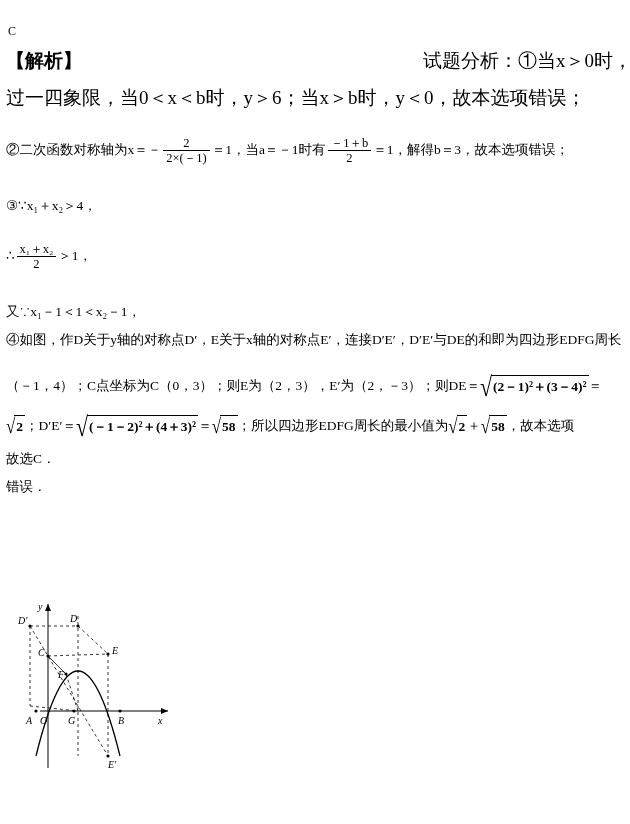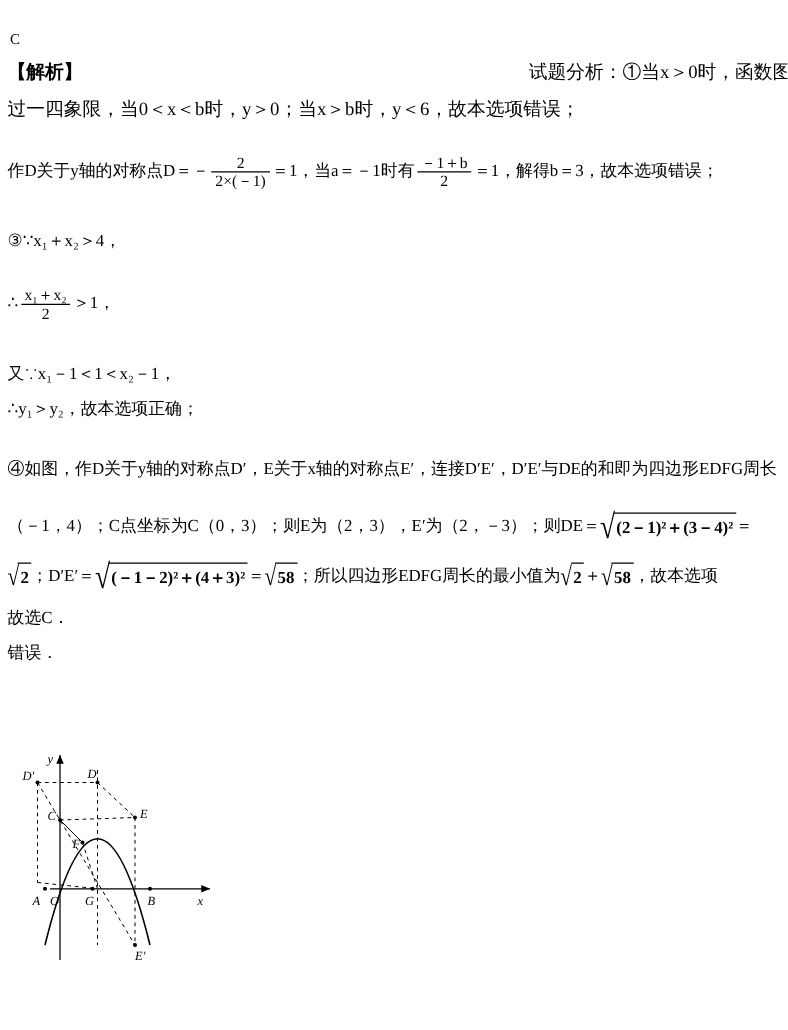--- a/index.html
+++ b/index.html
@@ -31,21 +31,21 @@
     font-family: "Liberation Serif", serif;
   }
   .content {
     position: absolute;
     left: 6px;
     top: 46px;
     width: 618px;
   }
   .line {
     margin: 0 0 6px 0;
-    font-size: 15px;
+    font-size: 19px;
     line-height: 1.62;
   }
   .bold {
     font-weight: bold;
   }
   .row-head {
     display: block;
     position: relative;
   }
   .head-right {
@@ -114,36 +114,35 @@
 
   <div class="answer-letter">C</div>
 
   <div class="content">
 
     <div class="line row-head">
       <span class="bold">【解析】</span>
       <span class="head-right">试题分析：①当x＞0时，函数图象</span>
     </div>
 
-    <div class="line">过一四象限，当0＜x＜b时，y＞0；当x＞b时，y＜6，故本选项错误；</div>
+    <div class="line">过一四象限，当0＜x＜b时，y＞6；当x＞b时，y＜0，故本选项错误；</div>
 
     <div class="para" style="margin-top:22px; margin-bottom:30px;">
-      <span>作D关于y轴的对称点D＝－</span><span class="frac"><span class="num">2</span><span class="den">2×(－1)</span></span><span>＝1，当a＝－1时有</span><span class="frac"><span class="num">－1＋b</span><span class="den">2</span></span><span>＝1，解得b＝3，故本选项错误；</span>
+      <span>②二次函数对称轴为x＝－</span><span class="frac"><span class="num">2</span><span class="den">2×(－1)</span></span><span>＝1，当a＝－1时有</span><span class="frac"><span class="num">－1＋b</span><span class="den">2</span></span><span>＝1，解得b＝3，故本选项错误；</span>
     </div>
 
     <div class="para" style="margin-bottom:26px;">③∵x₁＋x₂＞4，</div>
 
     <div class="para" style="margin-bottom:30px;">
       <span>∴</span><span class="frac"><span class="num">x₁＋x₂</span><span class="den">2</span></span><span>＞1，</span>
     </div>
 
     <div class="para" style="">又∵x₁－1＜1＜x₂－1，</div>
 
 
-    <div class="para" style="margin-bottom:26px;">∴y₁＞y₂，故本选项正确；</div>
 
     <div class="para" style="margin-bottom:18px;">④如图，作D关于y轴的对称点D′，E关于x轴的对称点E′，连接D′E′，D′E′与DE的和即为四边形EDFG周长</div>
 
 
     <div class="para" style="margin-bottom:4px;">
       <span>（－1，4）；C点坐标为C（0，3）；则E为（2，3），E′为（2，－3）；则DE＝</span><span class="sqrt big"><span class="rad">√</span><span class="inner">(2－1)²＋(3－4)²</span></span><span>＝</span>
     </div>
 
     <div class="para" style="margin-bottom:4px;">
       <span class="sqrt"><span class="rad">√</span><span class="inner">2</span></span><span>；D′E′＝</span><span class="sqrt big"><span class="rad">√</span><span class="inner">(－1－2)²＋(4＋3)²</span></span><span>＝</span><span class="sqrt"><span class="rad">√</span><span class="inner">58</span></span><span>；所以四边形EDFG周长的最小值为</span><span class="sqrt"><span class="rad">√</span><span class="inner">2</span></span><span>＋</span><span class="sqrt"><span class="rad">√</span><span class="inner">58</span></span><span>，故本选项</span>

